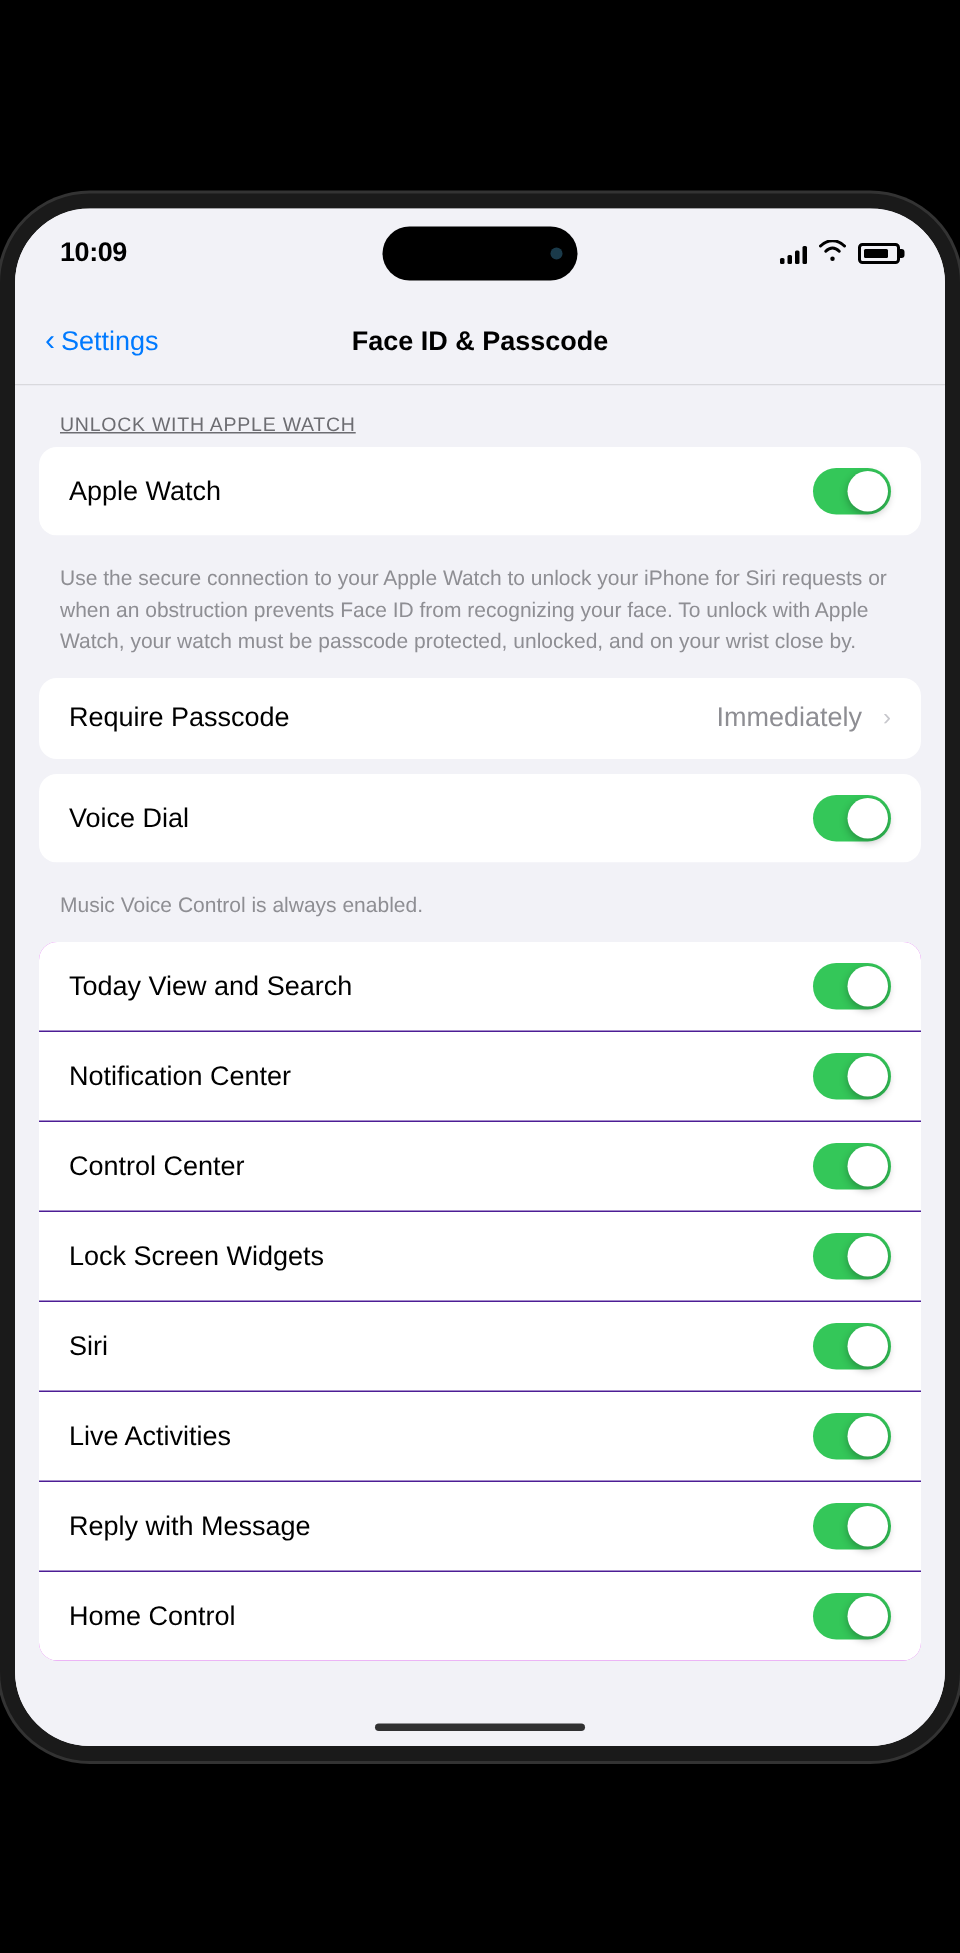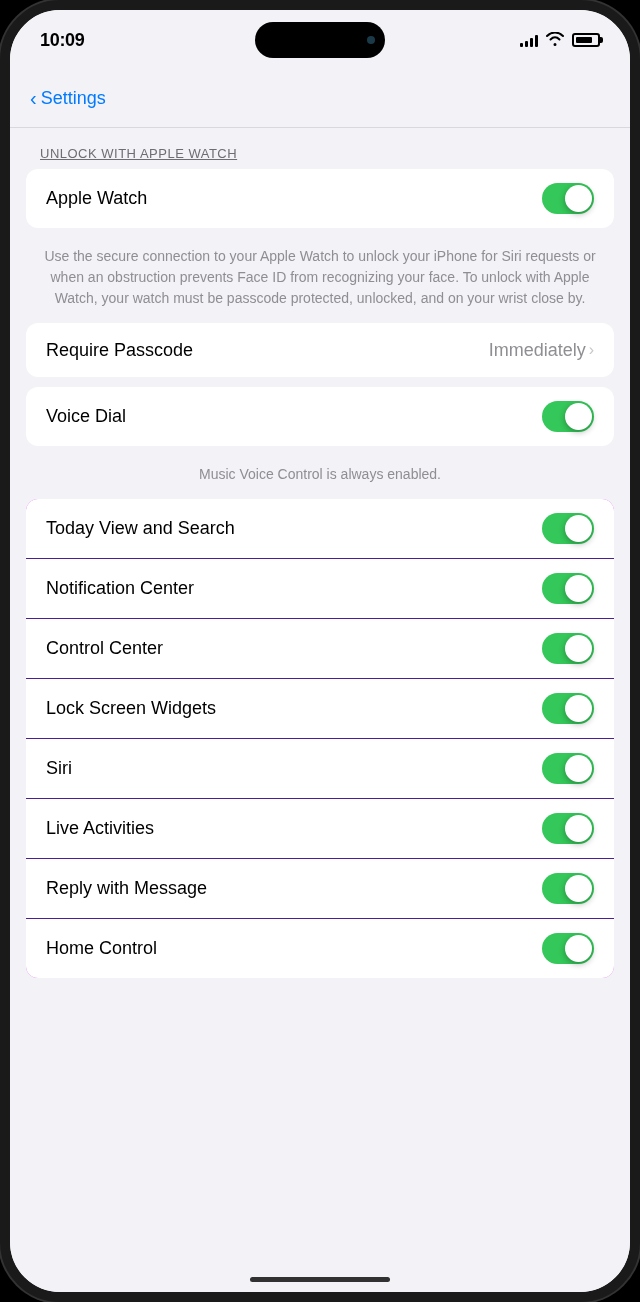--- a/index.html
+++ b/index.html
@@ -8,21 +8,21 @@
       background: #000;
       display: flex;
       justify-content: center;
       align-items: center;
       min-height: 100vh;
       font-family: -apple-system, 'SF Pro Display', 'Helvetica Neue', Arial, sans-serif;
     }
 
     .phone-frame {
       width: 640px;
-      height: 1302px;
+      height: 1045px;
       background: #f2f2f7;
       border-radius: 60px;
       position: relative;
       overflow: hidden;
       border: 10px solid #1a1a1a;
       box-shadow: 0 0 0 2px #333, 0 30px 80px rgba(0,0,0,0.8);
     }
 
     
     .phone-frame::before {
@@ -223,21 +223,21 @@
 
     .row-label {
       font-size: 18px;
       color: #000;
       font-weight: 400;
     }
 
     .row-value {
       display: flex;
       align-items: center;
-      gap: 3px;
+      gap: 14px;
       color: #8e8e93;
       font-size: 18px;
     }
 
     .row-value .chevron {
       color: #c7c7cc;
       font-size: 16px;
     }
 
     
@@ -267,21 +267,20 @@
 
     .toggle.on .toggle-thumb {
       left: 23px;
     }
 
     .description-text {
       font-size: 14px;
       color: #8e8e93;
       padding: 8px 30px 14px 30px;
       line-height: 1.5;
-      text-align: center;
     }
 
     .home-indicator {
       position: absolute;
       bottom: 10px;
       left: 50%;
       transform: translateX(-50%);
       width: 140px;
       height: 5px;
       background: #000;
@@ -319,20 +318,21 @@
         </div>
       </div>
     </div>
   </div>
 
   <div class="nav-bar">
     <div class="back-btn">
       <span class="back-chevron">‹</span>
       <span>Settings</span>
     </div>
+    <div class="nav-title">Face ID &amp; Passcode</div>
   </div>
 
   <div class="content">
 
     <div class="section-header">UNLOCK WITH APPLE WATCH</div>
     <div class="card">
       <div class="row">
         <span class="row-label">Apple Watch</span>
         <div class="toggle on">
           <div class="toggle-thumb"></div>

